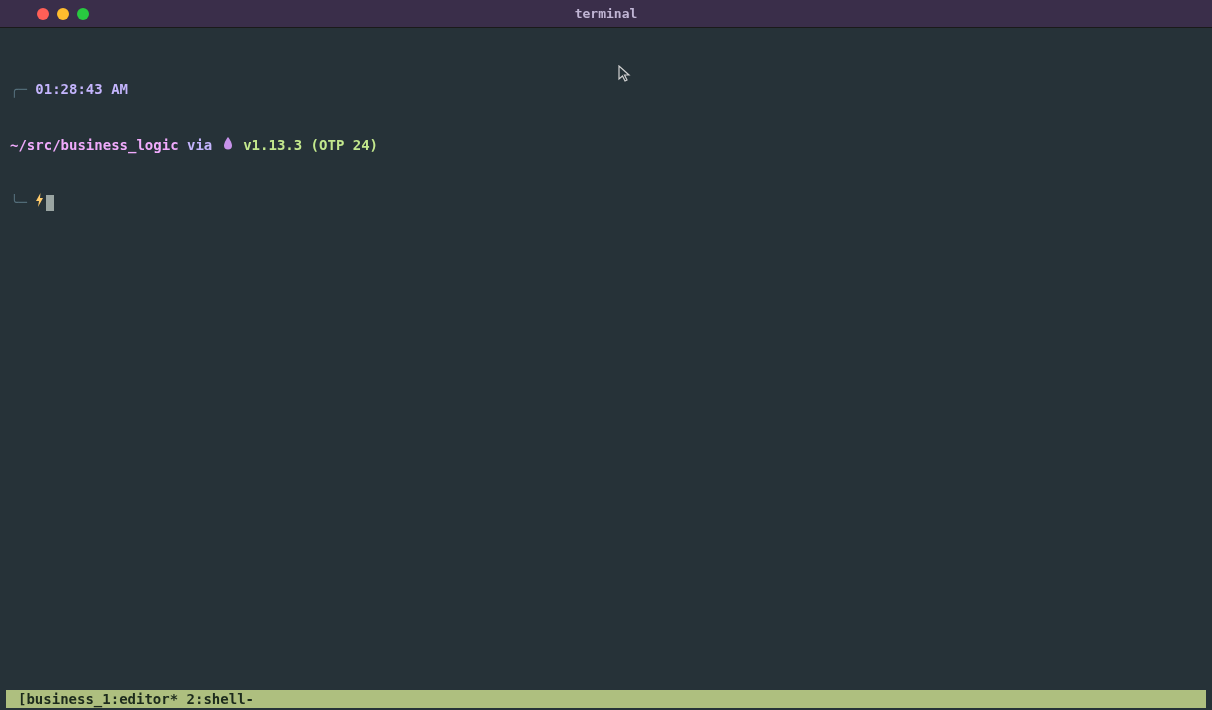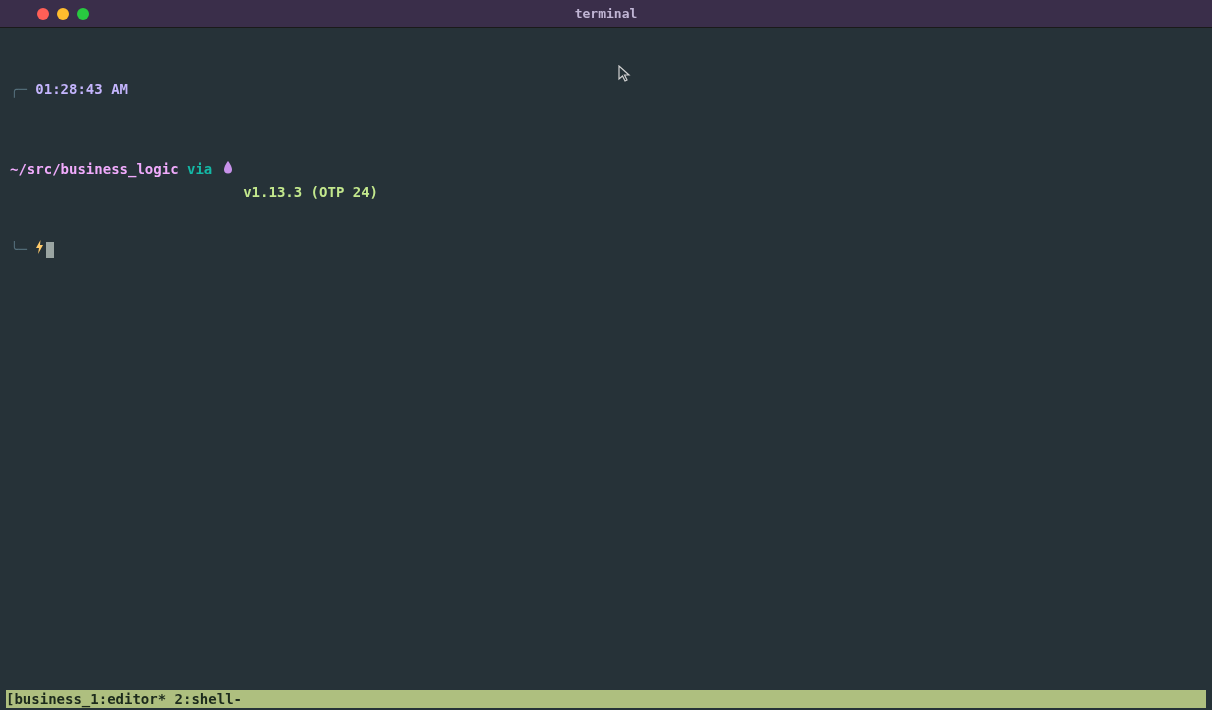--- a/index.html
+++ b/index.html
@@ -60,30 +60,29 @@
     .bracket-segment {
       color: #546e7a;
     }
     .time {
       color: #c4b5fd;
     }
     .path {
       color: #f0abfc;
     }
     .via {
-      color: #14b8a6;
+      color: #c4b5fd;
     }
     .drop-icon {
       color: #c792ea;
       display: inline-block;
       margin: 0 2px;
     }
     .version {
       color: #c3e88d;
-      margin-top: 47px;
     }
     .lightning {
       color: #ffcb6b;
     }
     .cursor-block {
       display: inline-block;
       width: 8px;
       height: 16px;
       background: #9aa5a2;
       vertical-align: middle;
@@ -98,21 +97,21 @@
     .statusbar {
       position: absolute;
       bottom: 2px;
       left: 6px;
       right: 6px;
       height: 18px;
       background: #aebf7f;
       color: #1c2a1c;
       font-size: 14px;
       font-weight: 600;
-      padding-left: 0px;
+      padding-left: 12px;
       display: flex;
       align-items: center;
     }
   </style>
 </head>
 <body>
 
 <div class="titlebar">
   <div class="traffic-lights">
     <div class="traffic-light tl-close"></div>

